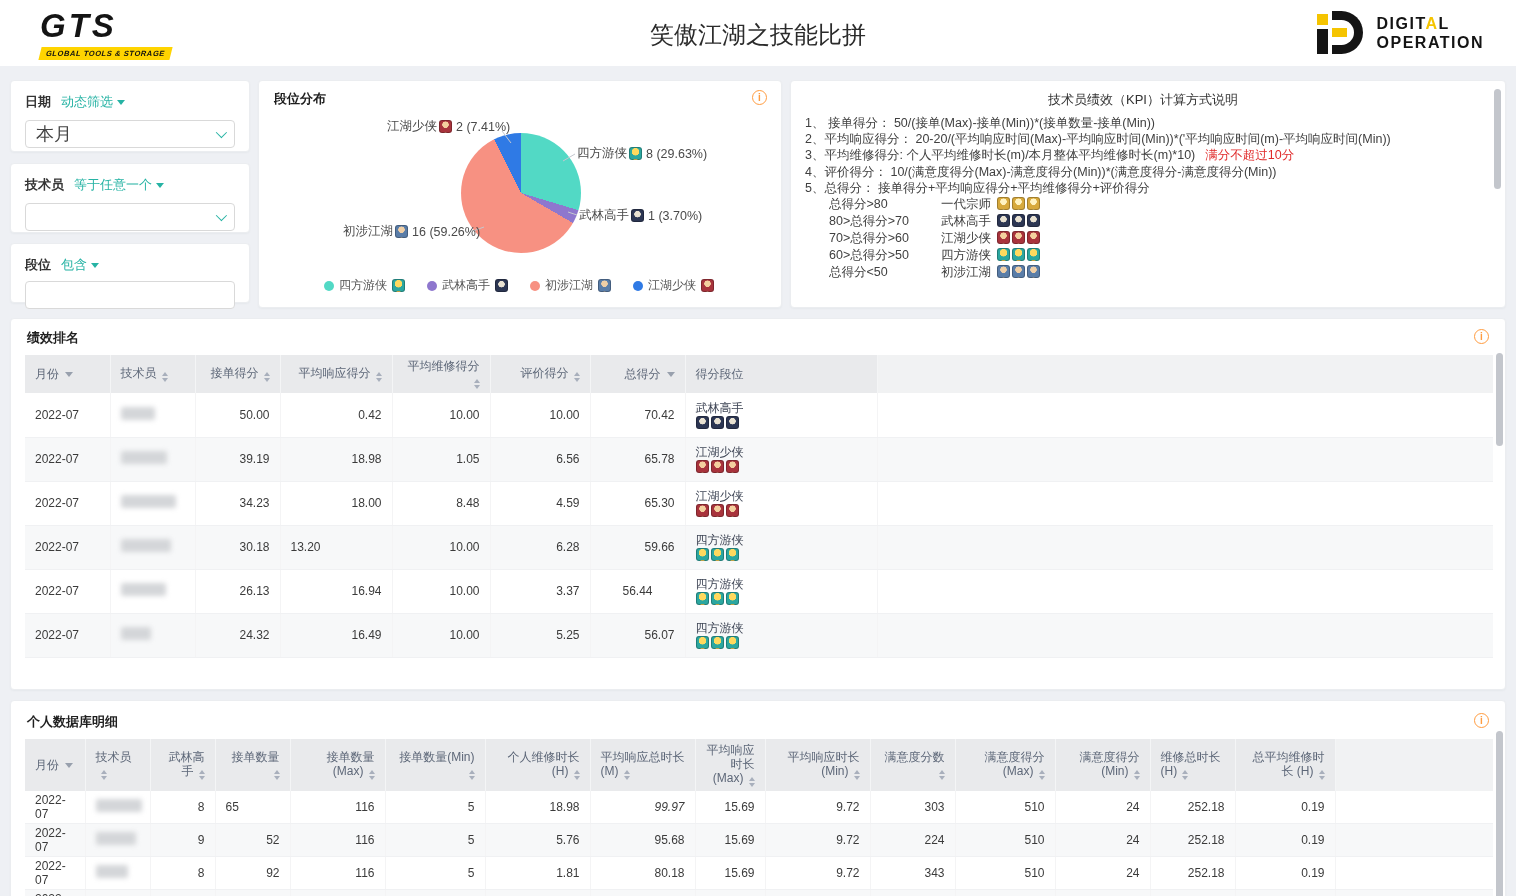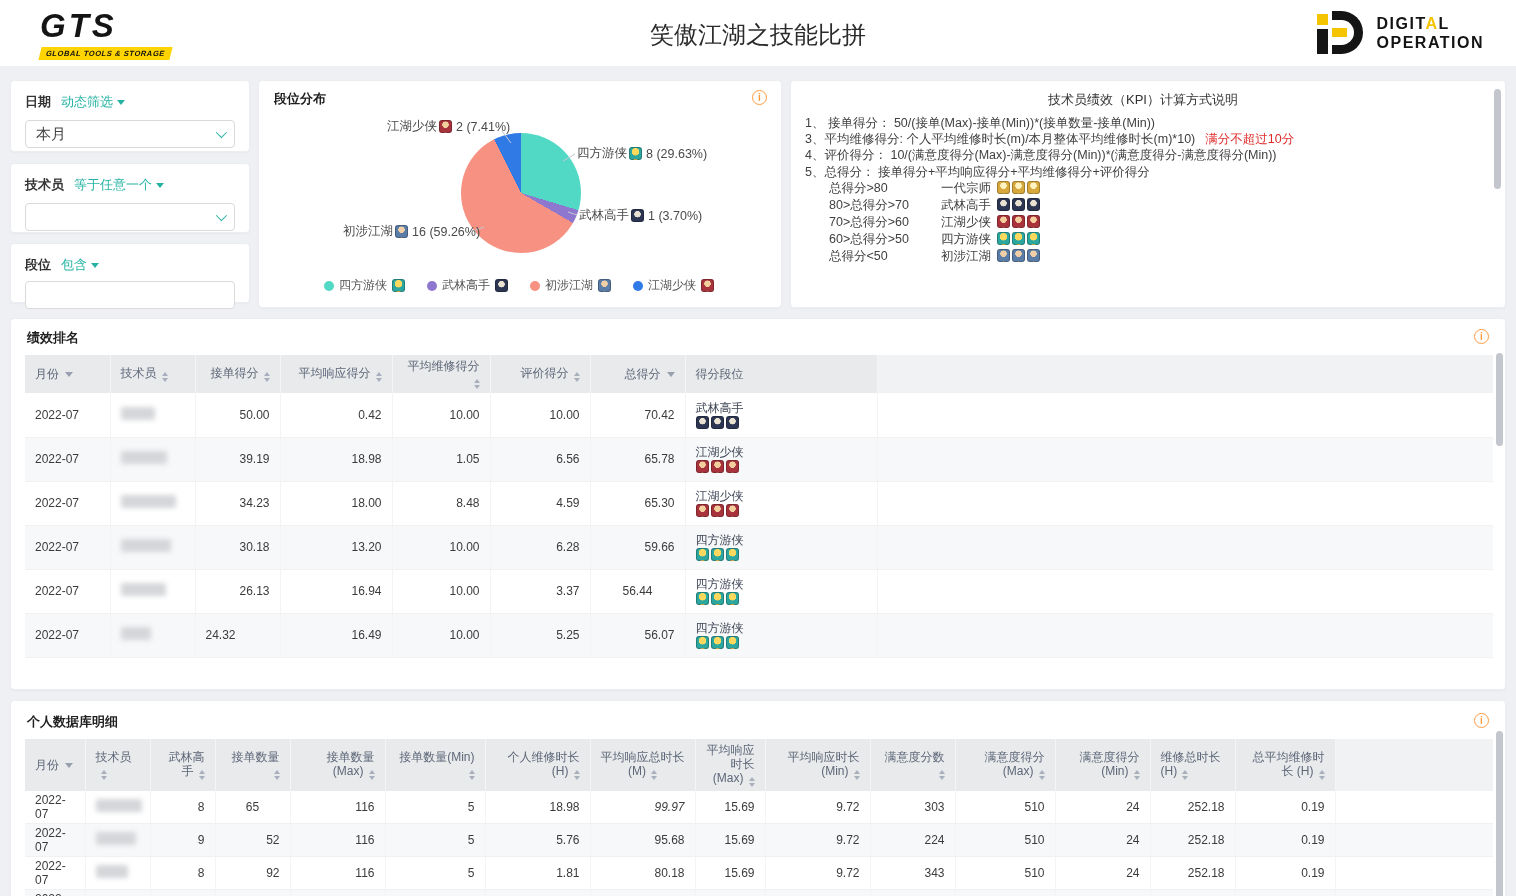--- a/index.html
+++ b/index.html
@@ -26,21 +26,21 @@
   .card { position:absolute; background:#fff; border:1px solid #ebedf0; border-radius:4px; box-shadow:0 1px 2px rgba(30,40,60,.04); }
   .card-title { font-size:13px; font-weight:bold; color:#1f1f1f; }
   .info-icon { position:absolute; width:15px; height:15px; border:1px solid #ff9c40; border-radius:50%; color:#ff9c40; font-size:10px; line-height:13px; text-align:center; font-weight:bold; }
 
   
   .filter-card { left:10px; width:240px; padding:12px 14px; }
   .f-label-row { display:flex; align-items:center; gap:10px; font-size:13px; }
   .f-label { font-weight:bold; color:#333; }
   .f-op { color:#26b3a4; display:flex; align-items:center; gap:4px; }
   .caret-teal { width:0; height:0; border-left:4px solid transparent; border-right:4px solid transparent; border-top:5px solid #26b3a4; display:inline-block; }
-  .f-select { margin-top:9px; height:28px; border:1px solid #d9d9d9; border-radius:4px; display:flex; align-items:center; padding:0 10px; font-size:15px; color:#444; justify-content:space-between; background:#fff; }
+  .f-select { margin-top:9px; height:28px; border:1px solid #d9d9d9; border-radius:4px; display:flex; align-items:center; padding:0 10px; font-size:18px; color:#444; justify-content:space-between; background:#fff; }
   .chev { width:8px; height:8px; border-right:1.6px solid #26b3a4; border-bottom:1.6px solid #26b3a4; transform:rotate(45deg) translateY(-2px); }
 
   
   .pie-card { left:258px; top:80px; width:524px; height:228px; }
   .pie-card .card-title { position:absolute; left:15px; top:9px; }
   .pie { position:absolute; left:202px; top:52px; width:120px; height:120px; border-radius:50%; }
   .callout { position:absolute; font-size:12.5px; color:#4a4a4a; white-space:nowrap; display:flex; align-items:center; gap:2px; }
   .legend { position:absolute; left:0; top:196px; width:100%; display:flex; justify-content:center; gap:20px; font-size:12px; color:#555; }
   .legend-item { display:flex; align-items:center; gap:5px; }
   .legend-dot { width:10px; height:10px; border-radius:5px; }
@@ -229,20 +229,21 @@
           <span>江湖少侠</span>
           <span><span class="chip young-hero"></span></span>
         </span>
       </div>
   </div>
 
   <div class="card kpi-card">
     <div class="kpi-title">技术员绩效（KPI）计算方式说明</div>
     <div id="kpi-lines">
         <div class="kpi-line"><span>1、 接单得分： 50/(接单(Max)-接单(Min))*(接单数量-接单(Min))</span></div>
+        <div class="kpi-line"><span>2、平均响应得分： 20-20/(平均响应时间(Max)-平均响应时间(Min))*('平均响应时间(m)-平均响应时间(Min))</span></div>
         <div class="kpi-line"><span>3、平均维修得分: 个人平均维修时长(m)/本月整体平均维修时长(m)*10)</span><span class="red">满分不超过10分</span></div>
         <div class="kpi-line"><span>4、评价得分： 10/(满意度得分(Max)-满意度得分(Min))*(满意度得分-满意度得分(Min))</span></div>
         <div class="kpi-line"><span>5、总得分： 接单得分+平均响应得分+平均维修得分+评价得分</span></div>
       </div>
     <div id="kpi-ranks">
         <div class="rank-row">
           <span class="range">总得分&gt;80</span>
           <span class="rname">一代宗师</span>
           <span><span class="chip grandmaster"></span><span class="chip grandmaster"></span><span class="chip grandmaster"></span></span>
         </div>
@@ -344,42 +345,42 @@
             <td style="text-align: right;">8.48</td>
             <td style="text-align: right;">4.59</td>
             <td style="text-align: right;">65.30</td>
             <td style="text-align: left;"><div class="rank-cell-name">江湖少侠</div><span><span class="chip young-hero"></span><span class="chip young-hero"></span><span class="chip young-hero"></span></span></td>
             <td class="filler"></td>
           </tr>
           <tr>
             <td style="text-align: left;">2022-07</td>
             <td style="text-align: left;"><span class="blur"></span></td>
             <td style="text-align: right;">30.18</td>
-            <td style="text-align: right;">13.20</td>
+            <td style="">13.20</td>
             <td style="text-align: right;">10.00</td>
             <td style="text-align: right;">6.28</td>
             <td style="text-align: right;">59.66</td>
             <td style="text-align: left;"><div class="rank-cell-name">四方游侠</div><span><span class="chip wanderer"></span><span class="chip wanderer"></span><span class="chip wanderer"></span></span></td>
             <td class="filler"></td>
           </tr>
           <tr>
             <td style="text-align: left;">2022-07</td>
             <td style="text-align: left;"><span class="blur"></span></td>
             <td style="text-align: right;">26.13</td>
             <td style="text-align: right;">16.94</td>
             <td style="text-align: right;">10.00</td>
             <td style="text-align: right;">3.37</td>
             <td style="text-align: center;">56.44</td>
             <td style="text-align: left;"><div class="rank-cell-name">四方游侠</div><span><span class="chip wanderer"></span><span class="chip wanderer"></span><span class="chip wanderer"></span></span></td>
             <td class="filler"></td>
           </tr>
           <tr>
             <td style="text-align: left;">2022-07</td>
             <td style="text-align: left;"><span class="blur"></span></td>
-            <td style="">24.32</td>
+            <td style="text-align: right;">24.32</td>
             <td style="text-align: right;">16.49</td>
             <td style="text-align: right;">10.00</td>
             <td style="text-align: right;">5.25</td>
             <td style="text-align: right;">56.07</td>
             <td style="text-align: left;"><div class="rank-cell-name">四方游侠</div><span><span class="chip wanderer"></span><span class="chip wanderer"></span><span class="chip wanderer"></span></span></td>
             <td class="filler"></td>
           </tr>
         </tbody>
     </table>
     <div class="scroll-thumb" style="right:2px;top:34px;height:93px;"></div>
@@ -427,21 +428,21 @@
                 <b class="sd"></b>
               </span></th>
             <th style="text-align: right;"><span class="th-label">接单数量(Min)</span><span class="sort-icon">
                 <b class="su"></b>
                 <b class="sd"></b>
               </span></th>
             <th style="text-align: right;"><span class="th-label">个人维修时长(H)</span><span class="sort-icon">
                 <b class="su"></b>
                 <b class="sd"></b>
               </span></th>
-            <th style="text-align: center;"><span class="th-label">平均响应总时长 (M)</span><span class="sort-icon">
+            <th style="text-align: left;"><span class="th-label">平均响应总时长 (M)</span><span class="sort-icon">
                 <b class="su"></b>
                 <b class="sd"></b>
               </span></th>
             <th style="text-align: right;"><span class="th-label">平均响应时长(Max)</span><span class="sort-icon">
                 <b class="su"></b>
                 <b class="sd"></b>
               </span></th>
             <th style="text-align: right;"><span class="th-label">平均响应时长 (Min)</span><span class="sort-icon">
                 <b class="su"></b>
                 <b class="sd"></b>
@@ -467,21 +468,21 @@
                 <b class="sd"></b>
               </span></th>
             <th class="filler"></th>
           </tr>
         </thead>
       <tbody>
           <tr>
             <td style="text-align: left;">2022-07</td>
             <td style="text-align: left;"><span class="blur"></span></td>
             <td style="text-align: right;">8</td>
-            <td style="text-align: center;">65</td>
+            <td style="text-align: left;">65</td>
             <td style="text-align: right;">116</td>
             <td style="text-align: right;">5</td>
             <td style="text-align: right;">18.98</td>
             <td style="text-align: right; font-style: italic;">99.97</td>
             <td style="text-align: right;">15.69</td>
             <td style="text-align: right;">9.72</td>
             <td style="text-align: right;">303</td>
             <td style="text-align: right;">510</td>
             <td style="text-align: right;">24</td>
             <td style="text-align: right;">252.18</td>

